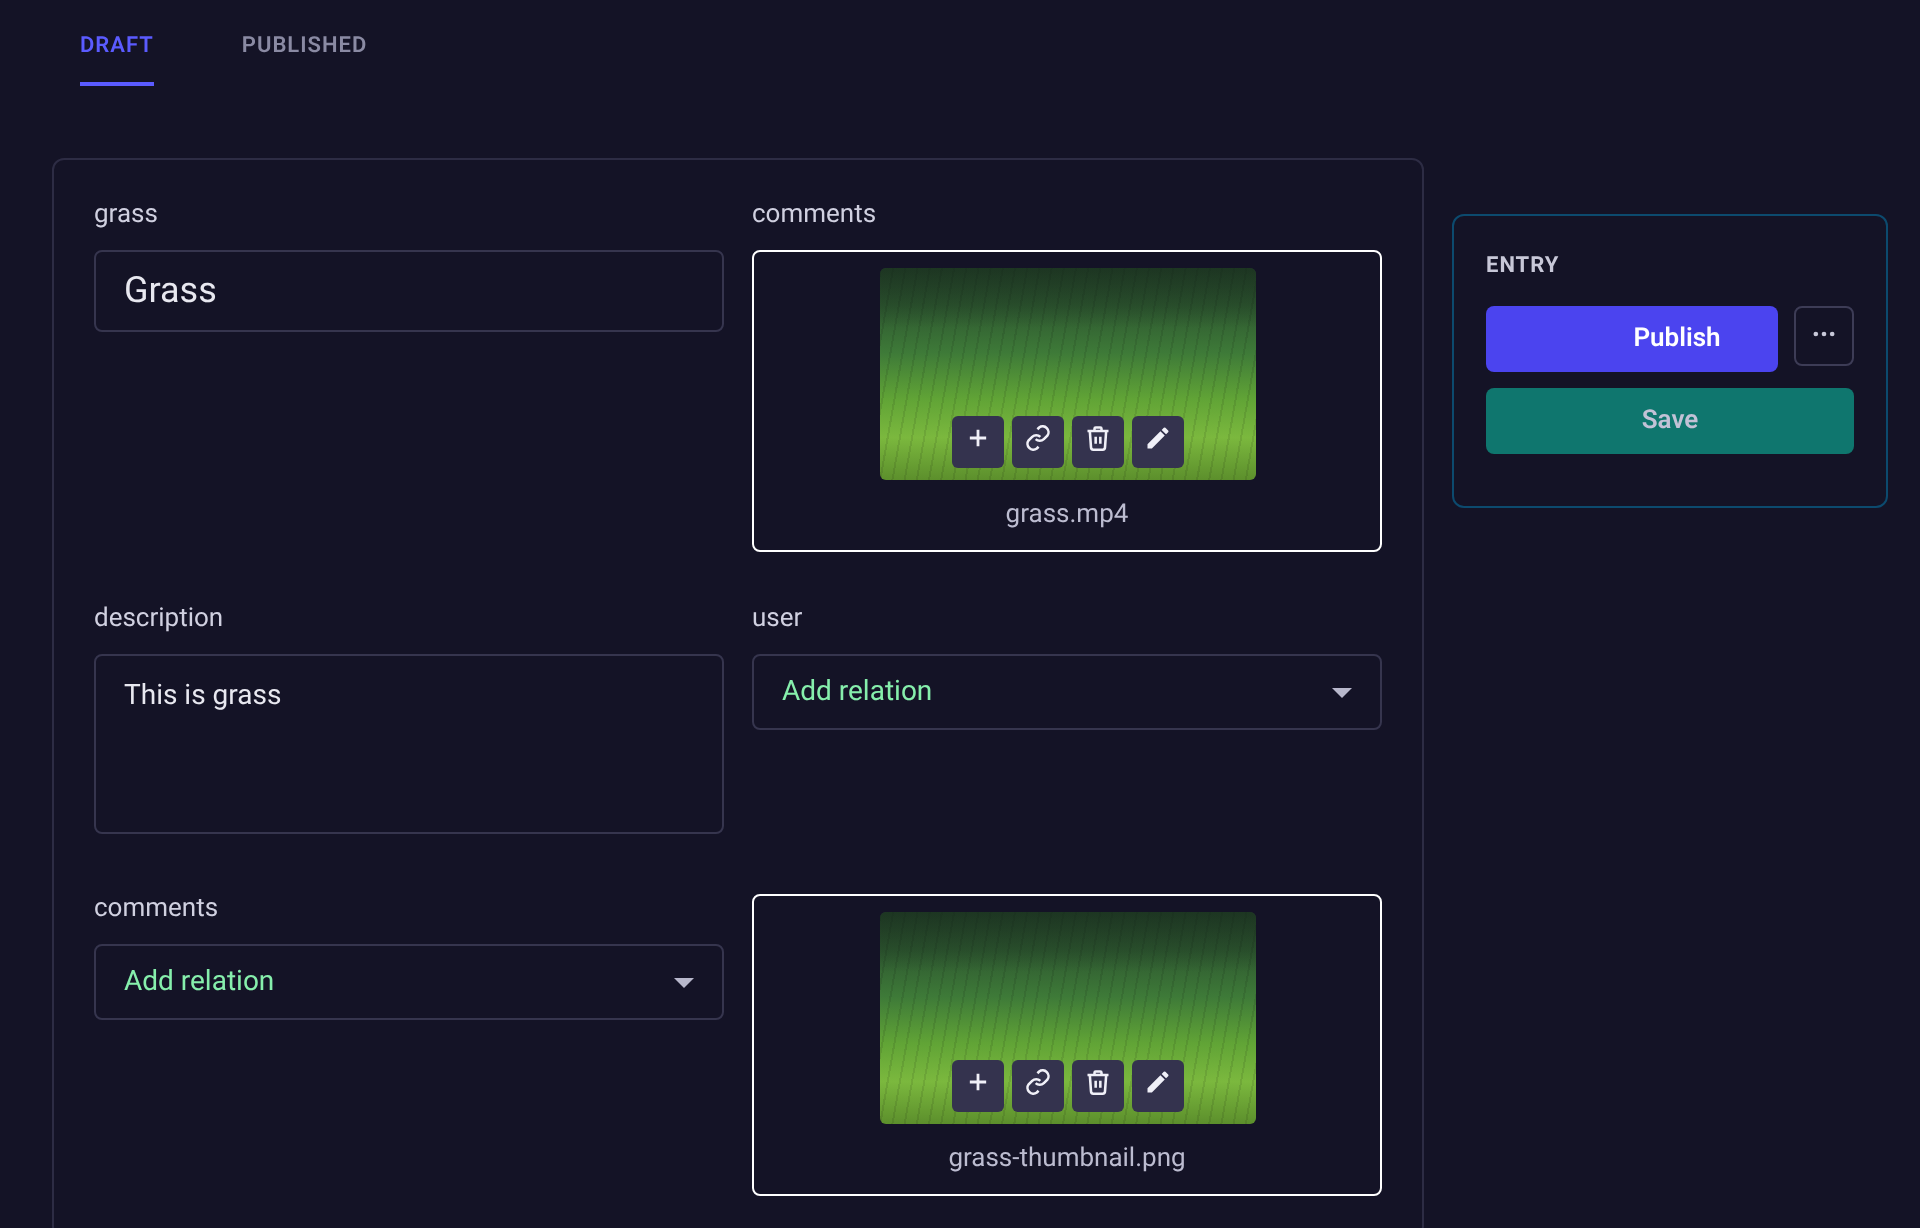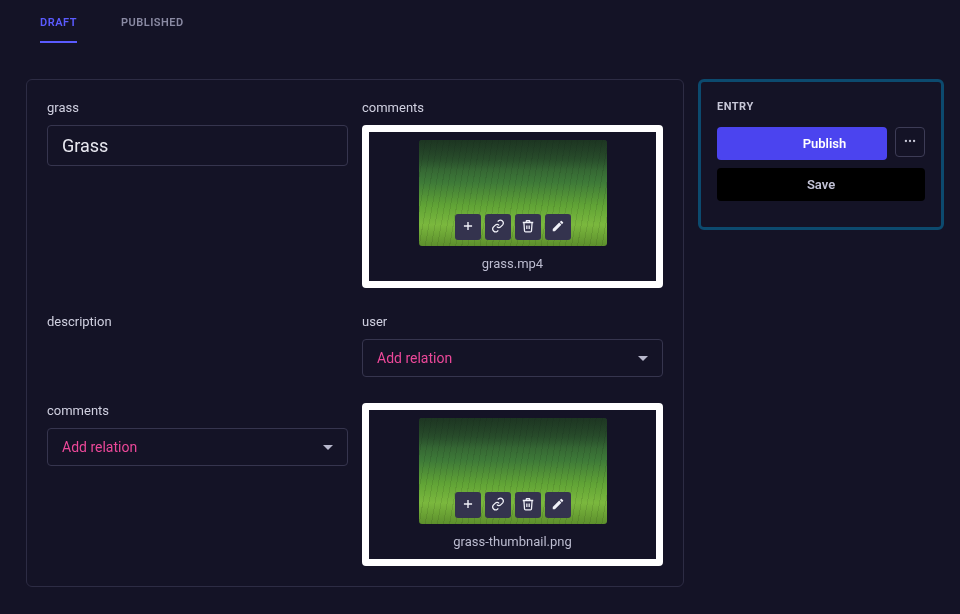--- a/index.html
+++ b/index.html
@@ -39,25 +39,26 @@
       padding: 36px 16px 16px 26px;
     }
     .main-panel {
       flex: 1;
       background: transparent;
       border: 1px solid #2d2c44;
       border-radius: 6px;
       padding: 20px;
     }
     .side-panel {
-      width: 246px;
-      border: 3px solid #0c4a6e;
+      width: 218px;
+      border: 1px solid #0c4a6e;
       border-radius: 6px;
       padding: 18px 16px;
       align-self: flex-start;
+      margin-top: 28px;
     }
     .side-heading {
       font-size: 11px;
       font-weight: 700;
       letter-spacing: 0.5px;
       color: #c8c8d8;
       margin-bottom: 14px;
     }
     .btn {
       width: 100%;
@@ -67,21 +68,21 @@
       font-size: 13px;
       font-weight: 600;
       cursor: pointer;
       margin-bottom: 8px;
     }
     .btn-primary {
       background: #4b44ef;
       color: #fff;
     }
     .btn-secondary {
-      background: #000000;
+      background: #0f766e;
       color: #c2c2d6;
     }
     .btn-row {
       display: flex;
       gap: 8px;
     }
     .btn-row .btn-primary {
       flex: 1;
       padding-left: 45px;
     }
@@ -131,29 +132,29 @@
       height: 90px;
       resize: none;
       font-family: inherit;
     }
     .relation-select {
       width: 100%;
       background: transparent;
       border: 1px solid #36354e;
       border-radius: 4px;
       padding: 10px 14px;
-      color: #ec4899;
+      color: #86efac;
       font-size: 14px;
       display: flex;
       align-items: center;
       justify-content: space-between;
       cursor: pointer;
     }
     .media-box {
-      border: 7px solid #ffffff;
+      border: 1px solid #ffffff;
       border-radius: 4px;
       padding: 8px 8px 10px 8px;
       display: flex;
       flex-direction: column;
       align-items: center;
     }
     .media-preview {
       width: 188px;
       height: 106px;
       border-radius: 3px;
@@ -278,20 +279,21 @@
                 </span>
               </button>
             </div>
           </div>
           <div class="media-filename">grass.mp4</div>
         </div>
       </div>
 
       <div>
         <label class="field-label">description</label>
+        <textarea class="text-area" style="">This is grass</textarea>
       </div>
 
       <div>
         <label class="field-label">user</label>
         <div class="relation-select">
           <span>Add relation</span>
           <span class="chevron-down"></span>
         </div>
       </div>
 

